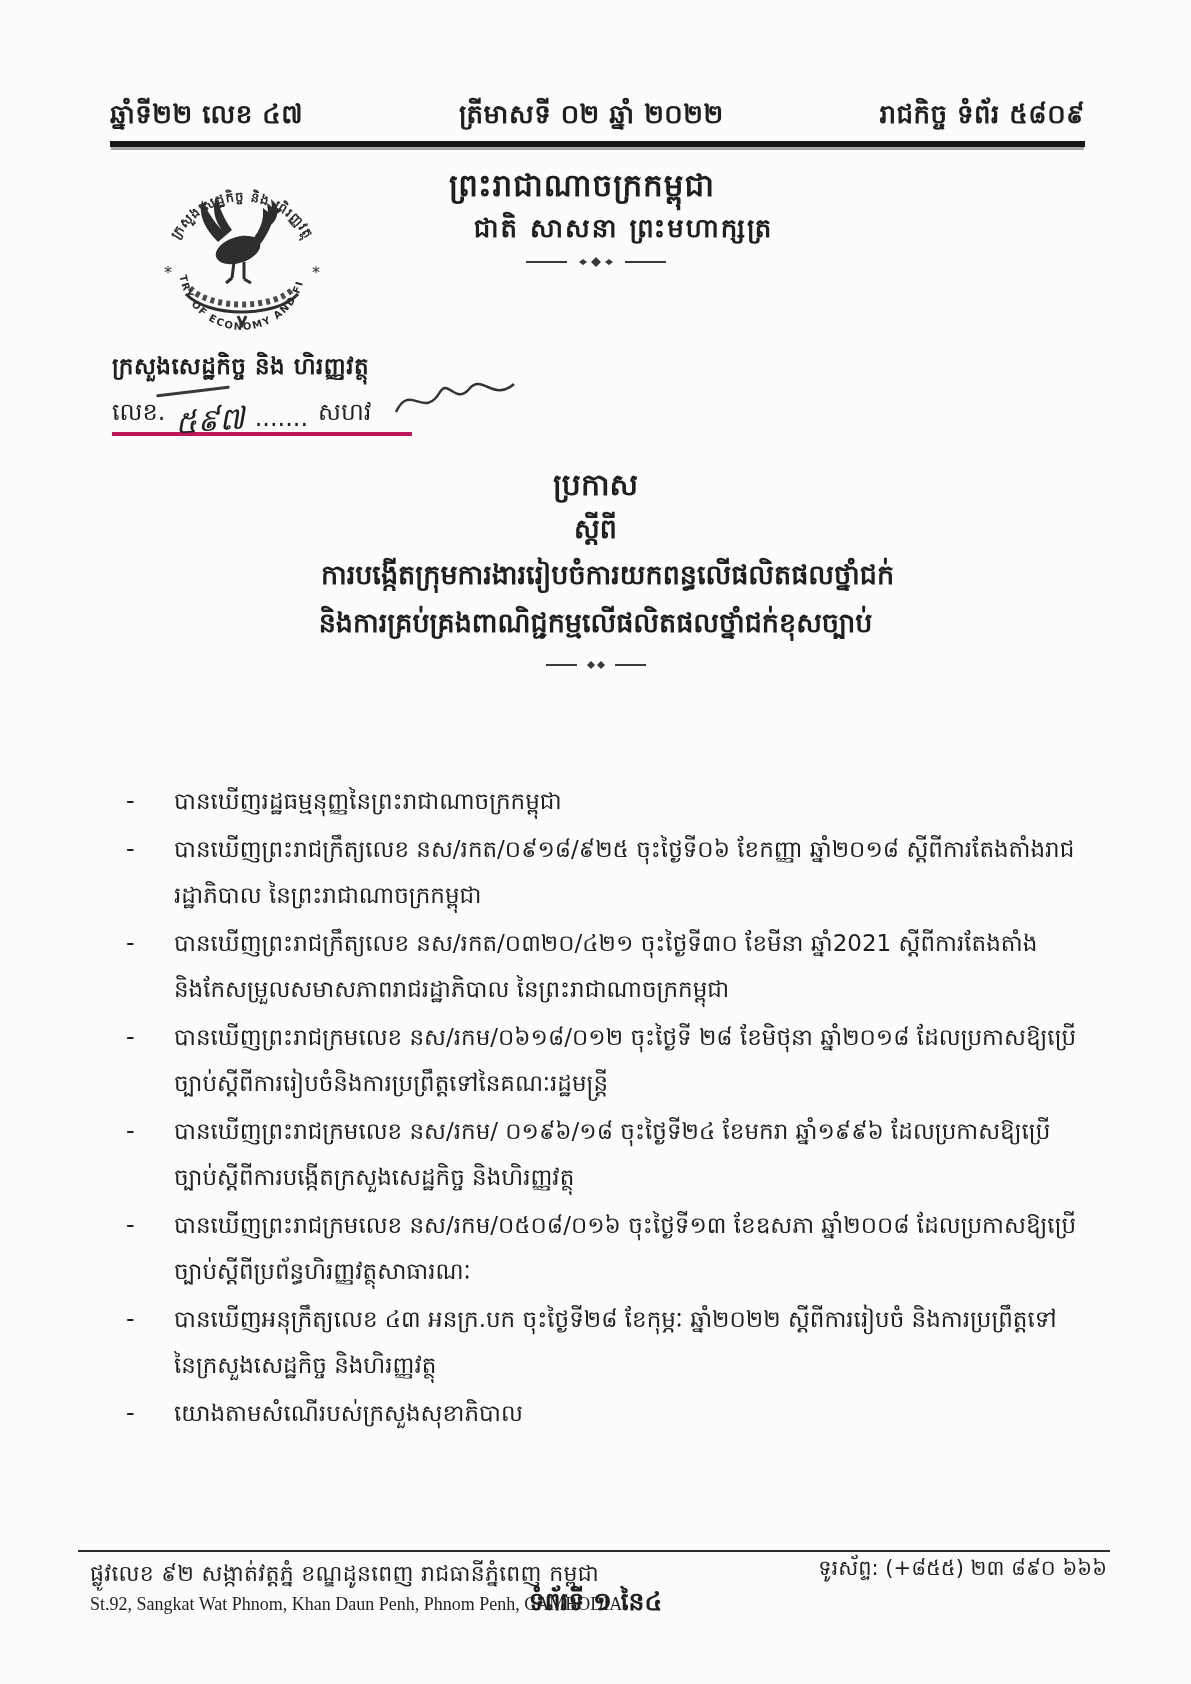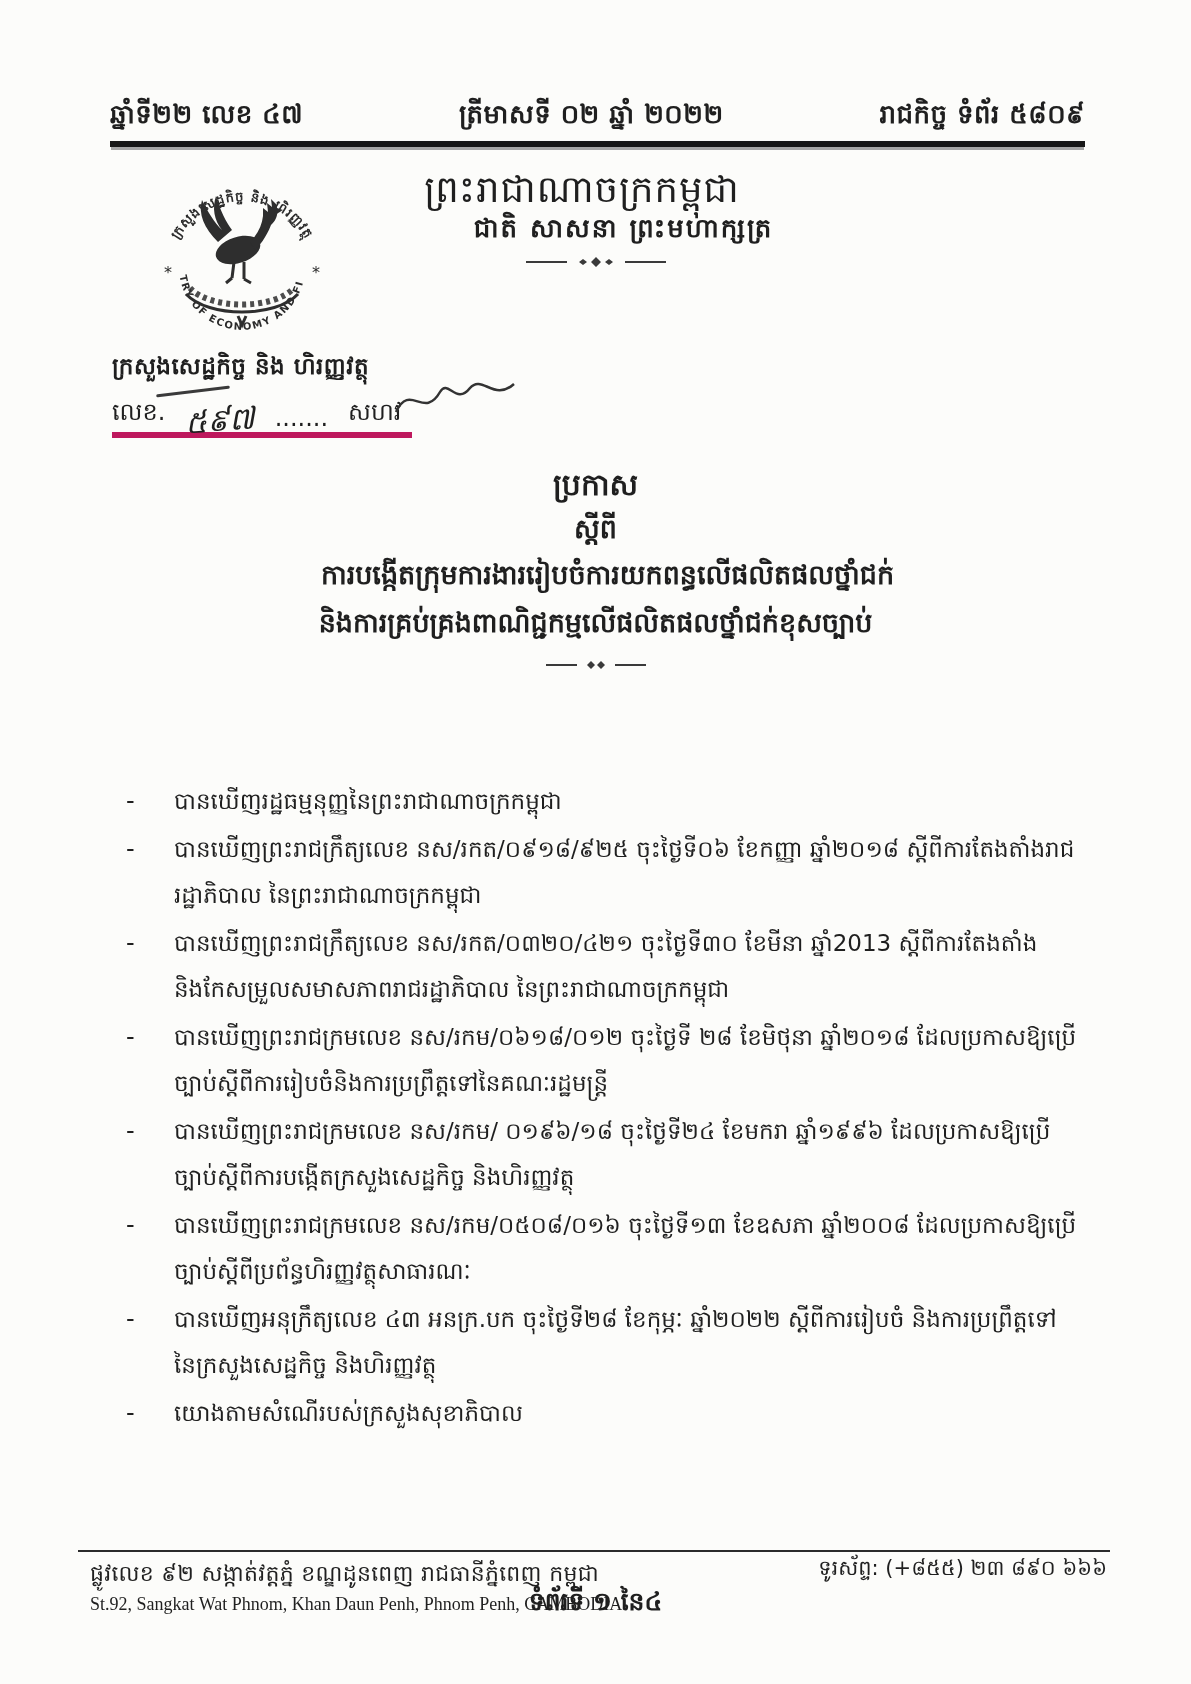--- a/index.html
+++ b/index.html
@@ -18,38 +18,38 @@
     display:flex;justify-content:space-between;align-items:baseline;
     font-size:26px;font-weight:700;letter-spacing:.5px;
   }
   .header-rule{
     position:absolute;top:141px;left:110px;width:975px;height:6px;
     background:#171717;
     box-shadow:0 4px 0 -1px #a6a6a6;
   }
   
   .kingdom-1{position:absolute;top:166px;left:0;width:1164px;text-align:center;
-    font-size:37px;font-weight:400;letter-spacing:1px;}
+    font-size:31px;font-weight:700;letter-spacing:1px;}
   .kingdom-2{position:absolute;top:212px;left:0;width:1191px;text-align:center;
     font-size:26px;font-weight:700;letter-spacing:2px;margin-left:28px;}
   .orn{position:absolute;display:flex;align-items:center;justify-content:center;gap:6px;}
   .orn .orn-line{height:2px;background:#3a3a3a;flex:1;}
   .orn-1{top:256px;left:526px;width:140px;}
   .orn-2{top:660px;left:546px;width:100px;}
   
   .seal{position:absolute;top:176px;left:150px;width:184px;height:184px;}
   
   .ministry-name{
     position:absolute;top:352px;left:112px;width:280px;
     font-size:23px;font-weight:700;letter-spacing:.5px;
   }
   .ref-line{
     position:absolute;top:388px;left:112px;width:300px;height:44px;
-    border-bottom:6px solid #be185d;
-    font-size:24px;display:flex;align-items:flex-end;gap:20px;
+    border-bottom:4px solid #be185d;
+    font-size:24px;display:flex;align-items:flex-end;gap:10px;
   }
   .ref-handwritten{
     font-size:31px;line-height:30px;font-style:italic;
     transform:rotate(-4deg);position:relative;top:3px;
   }
   .ref-overline{position:absolute;left:44px;top:2px;width:74px;height:3px;
     background:#3a3a3a;transform:rotate(-7deg);border-radius:2px;}
   .ref-scribble{position:absolute;left:278px;top:-16px;}
   
   .t-center{position:absolute;left:0;width:1191px;text-align:center;font-weight:700;}
@@ -154,21 +154,21 @@
     <div class="cite h1l">
       <span class="dash">-</span>
       <span class="ctext">បានឃើញរដ្ឋធម្មនុញ្ញនៃព្រះរាជាណាចក្រកម្ពុជា</span>
     </div>
     <div class="cite h2l">
       <span class="dash">-</span>
       <span class="ctext">បានឃើញព្រះរាជក្រឹត្យលេខ នស/រកត/០៩១៨/៩២៥ ចុះថ្ងៃទី០៦ ខែកញ្ញា ឆ្នាំ២០១៨ ស្តីពីការតែងតាំងរាជរដ្ឋាភិបាល នៃព្រះរាជាណាចក្រកម្ពុជា</span>
     </div>
     <div class="cite h2l">
       <span class="dash">-</span>
-      <span class="ctext">បានឃើញព្រះរាជក្រឹត្យលេខ នស/រកត/០៣២០/៤២១ ចុះថ្ងៃទី៣០ ខែមីនា ឆ្នាំ2013 ស្តីពីការតែងតាំងនិងកែសម្រួលសមាសភាពរាជរដ្ឋាភិបាល នៃព្រះរាជាណាចក្រកម្ពុជា</span>
+      <span class="ctext">បានឃើញព្រះរាជក្រឹត្យលេខ នស/រកត/០៣២០/៤២១ ចុះថ្ងៃទី៣០ ខែមីនា ឆ្នាំ2021 ស្តីពីការតែងតាំងនិងកែសម្រួលសមាសភាពរាជរដ្ឋាភិបាល នៃព្រះរាជាណាចក្រកម្ពុជា</span>
     </div>
     <div class="cite h2l">
       <span class="dash">-</span>
       <span class="ctext">បានឃើញព្រះរាជក្រមលេខ នស/រកម/០៦១៨/០១២ ចុះថ្ងៃទី ២៨ ខែមិថុនា ឆ្នាំ២០១៨ ដែលប្រកាសឱ្យប្រើច្បាប់ស្តីពីការរៀបចំនិងការប្រព្រឹត្តទៅនៃគណៈរដ្ឋមន្ត្រី</span>
     </div>
     <div class="cite h2l">
       <span class="dash">-</span>
       <span class="ctext">បានឃើញព្រះរាជក្រមលេខ នស/រកម/ ០១៩៦/១៨ ចុះថ្ងៃទី២៤ ខែមករា ឆ្នាំ១៩៩៦ ដែលប្រកាសឱ្យប្រើច្បាប់ស្តីពីការបង្កើតក្រសួងសេដ្ឋកិច្ច និងហិរញ្ញវត្ថុ</span>
     </div>
     <div class="cite h2l">

